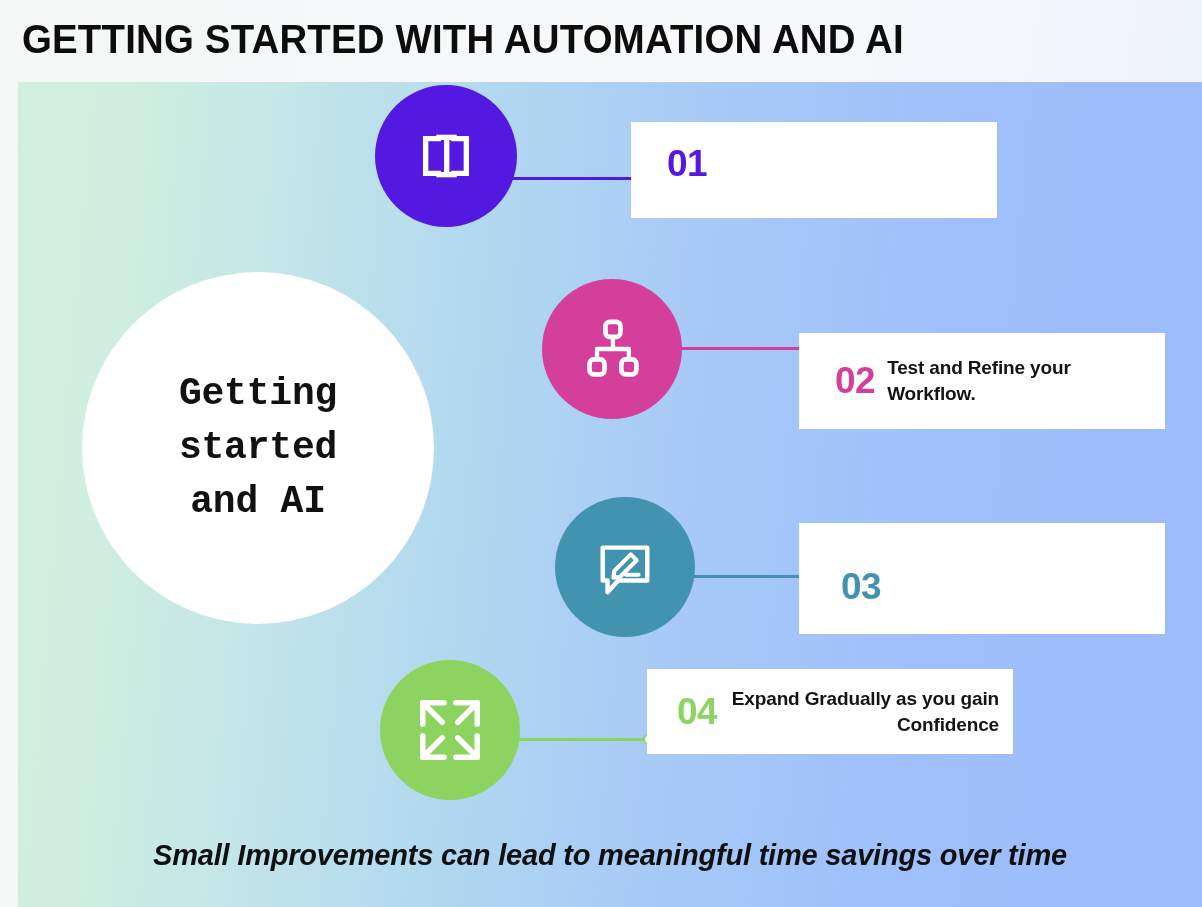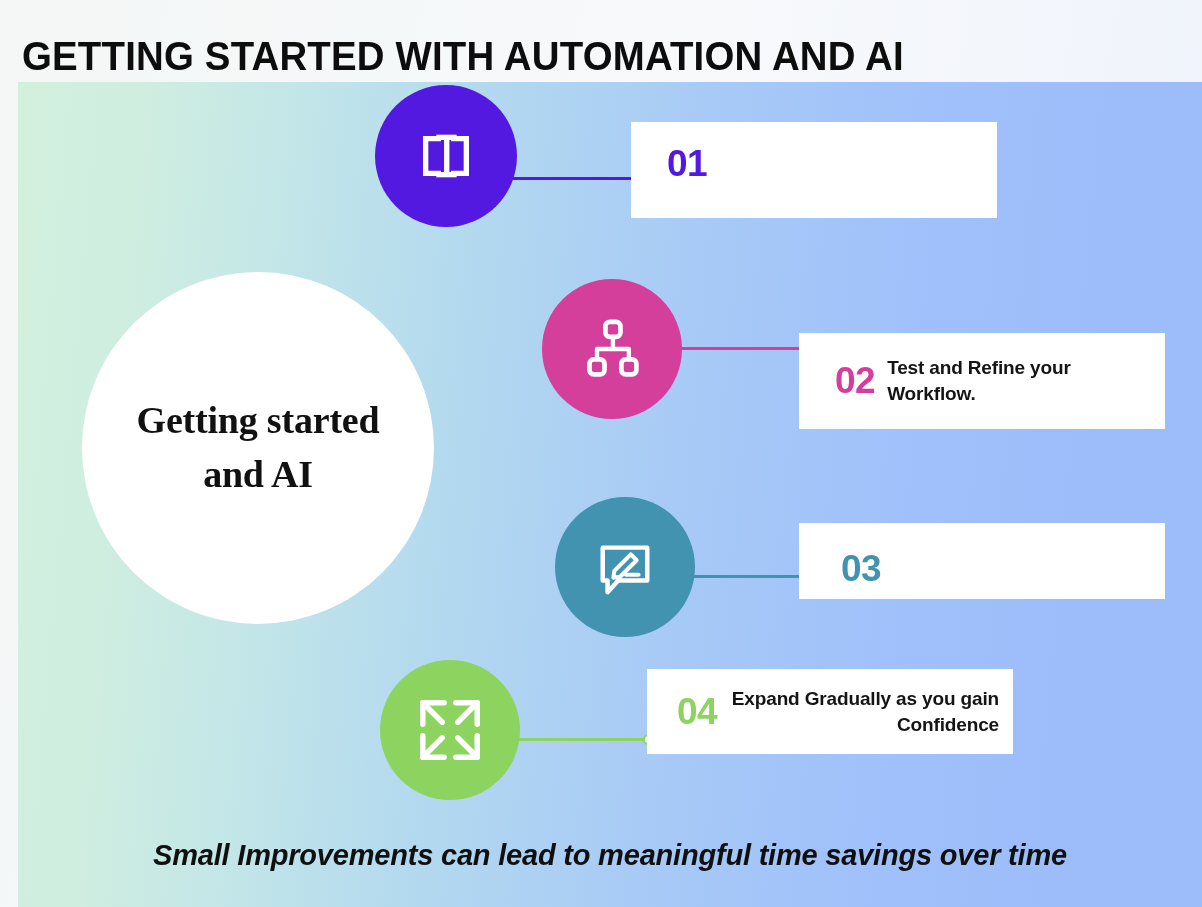--- a/index.html
+++ b/index.html
@@ -19,21 +19,21 @@
   
   .page {
     position: absolute;
     inset: 0;
     background: linear-gradient(100deg, #f4f7f6 0%, #f7f9fb 55%, #eef2fb 100%);
   }
 
   
   .title-bar {
     position: absolute;
-    left: 0; top: 17px;
+    left: 0; top: 0;
     width: 1202px;
     height: 78px;
     display: flex;
     align-items: center;
     padding-left: 22px;
   }
   .title-text {
     font-family: "Liberation Sans Narrow", "Liberation Sans", sans-serif;
     font-weight: 700;
     font-size: 40px;
@@ -70,21 +70,21 @@
     top: 190px;
     width: 352px;
     height: 352px;
     border-radius: 50%;
     background: #ffffff;
     display: flex;
     align-items: center;
     justify-content: center;
   }
   .hub-text {
-    font-family: Liberation Serif, serif;
+    font-family: Liberation Mono, monospace;
     font-weight: 700;
     font-size: 38px;
     line-height: 1.42;
     text-align: center;
     color: #111111;
     letter-spacing: -0.2px;
     width: 300px;
   }
 
   
@@ -230,21 +230,21 @@
       <span>
         <svg width="62" height="62" viewBox="0 0 64 64" fill="none">
           <path d="M9 12 H55 V46 H25 L14 58 V46 H9 Z" stroke="#ffffff" stroke-width="4.6" stroke-linejoin="round" fill="none"></path>
           <path d="M38 19 L44 25 L27 42 L20 43 L21 36 Z" stroke="#ffffff" stroke-width="4.2" stroke-linejoin="round" fill="none"></path>
           <path d="M33 40 H46" stroke="#ffffff" stroke-width="4.2" stroke-linecap="round"></path>
         </svg>
       </span>
     </div>
     <div class="connector" style="left:673px; top:493px; width:130px; background:#4193b0;"></div>
     <div class="connector-dot" style="left:801px; top:489px; color:#4193b0;"></div>
-    <div class="label-box" style="left:781px; top:441px; width:366px; height:76px; padding:16px 10px 0 42px;text-align:right;">
+    <div class="label-box" style="left:781px; top:441px; width:366px; height:111px; padding:16px 10px 0 42px;text-align:right;">
       <div class="label-inner">
         <span class="step-num" style="color:#4193b0; margin-right:14px;">03</span>
       </div>
     </div>
   </div>
 
   <div class="row">
     <div class="bubble" style="left:362px; top:578px; width:140px; height:140px; background:#8cd45f;">
       <span>
         <svg width="70" height="70" viewBox="0 0 72 72" fill="none">

